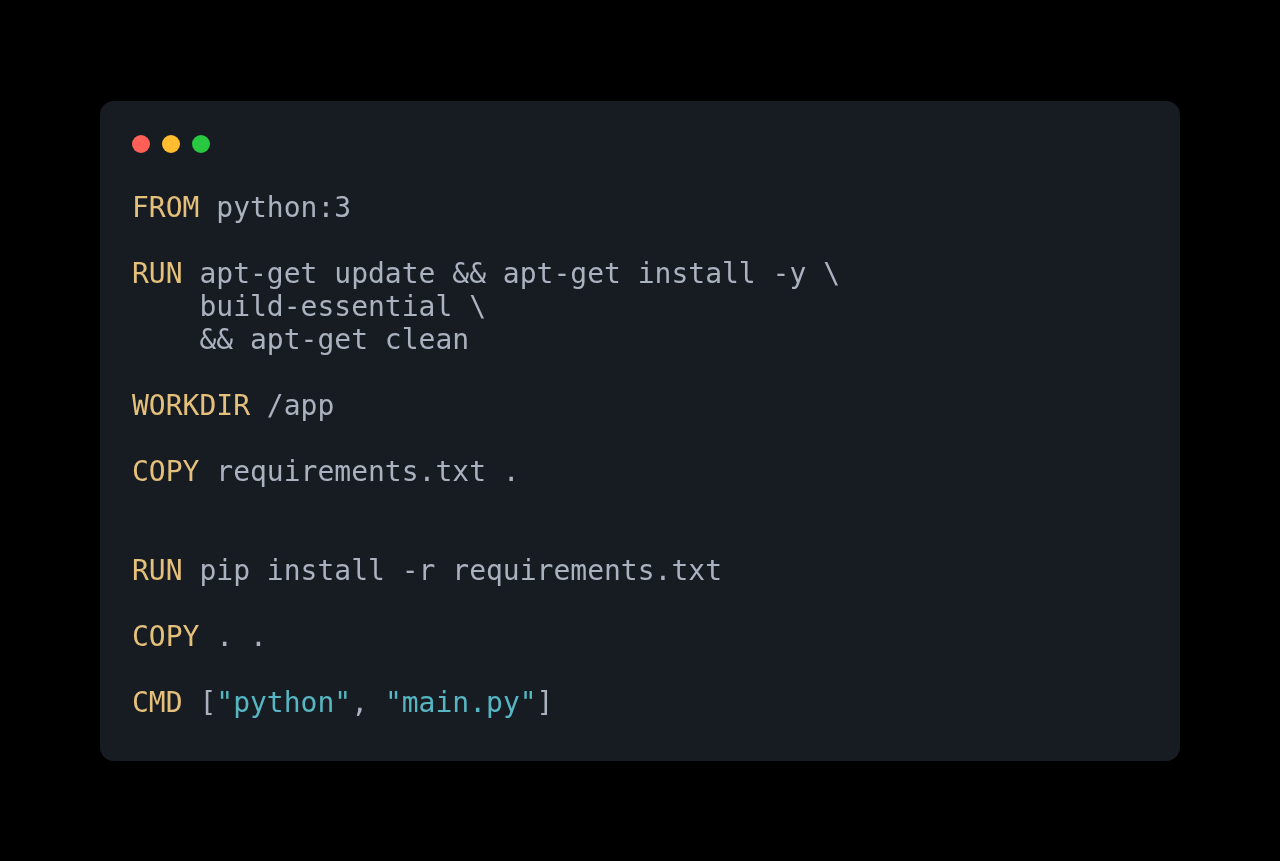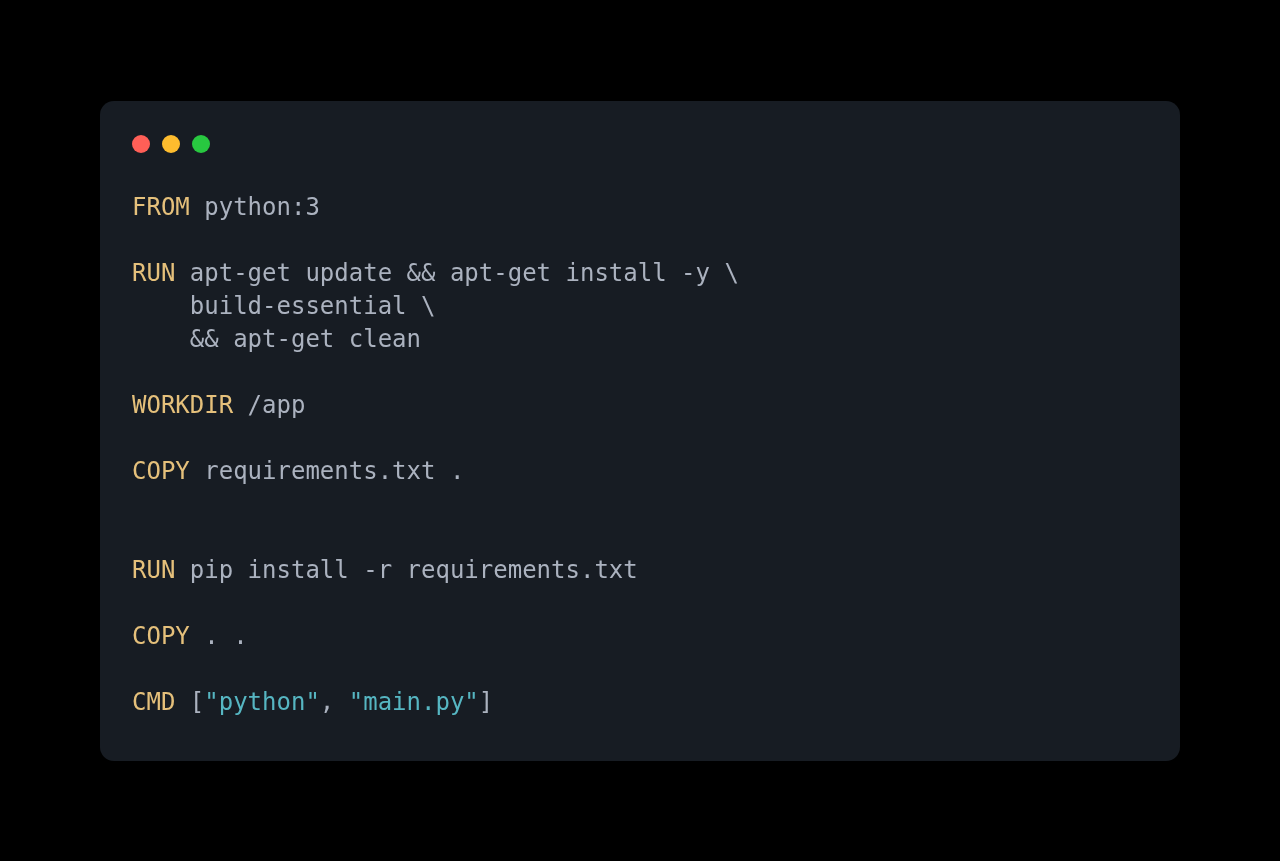--- a/index.html
+++ b/index.html
@@ -32,21 +32,21 @@
     }
     .traffic-light {
       width: 18px;
       height: 18px;
       border-radius: 50%;
     }
     .red { background: #ff5f57; }
     .yellow { background: #febc2e; }
     .green { background: #28c840; }
     .code {
-      font-size: 24px;
+      font-size: 28px;
       line-height: 33px;
       white-space: pre;
       color: #abb2bf;
       font-weight: 500;
     }
     .kw { color: #e5c07b; }
     .str { color: #56b6c2; }
     .txt { color: #abb2bf; }
   </style>
 </head>

